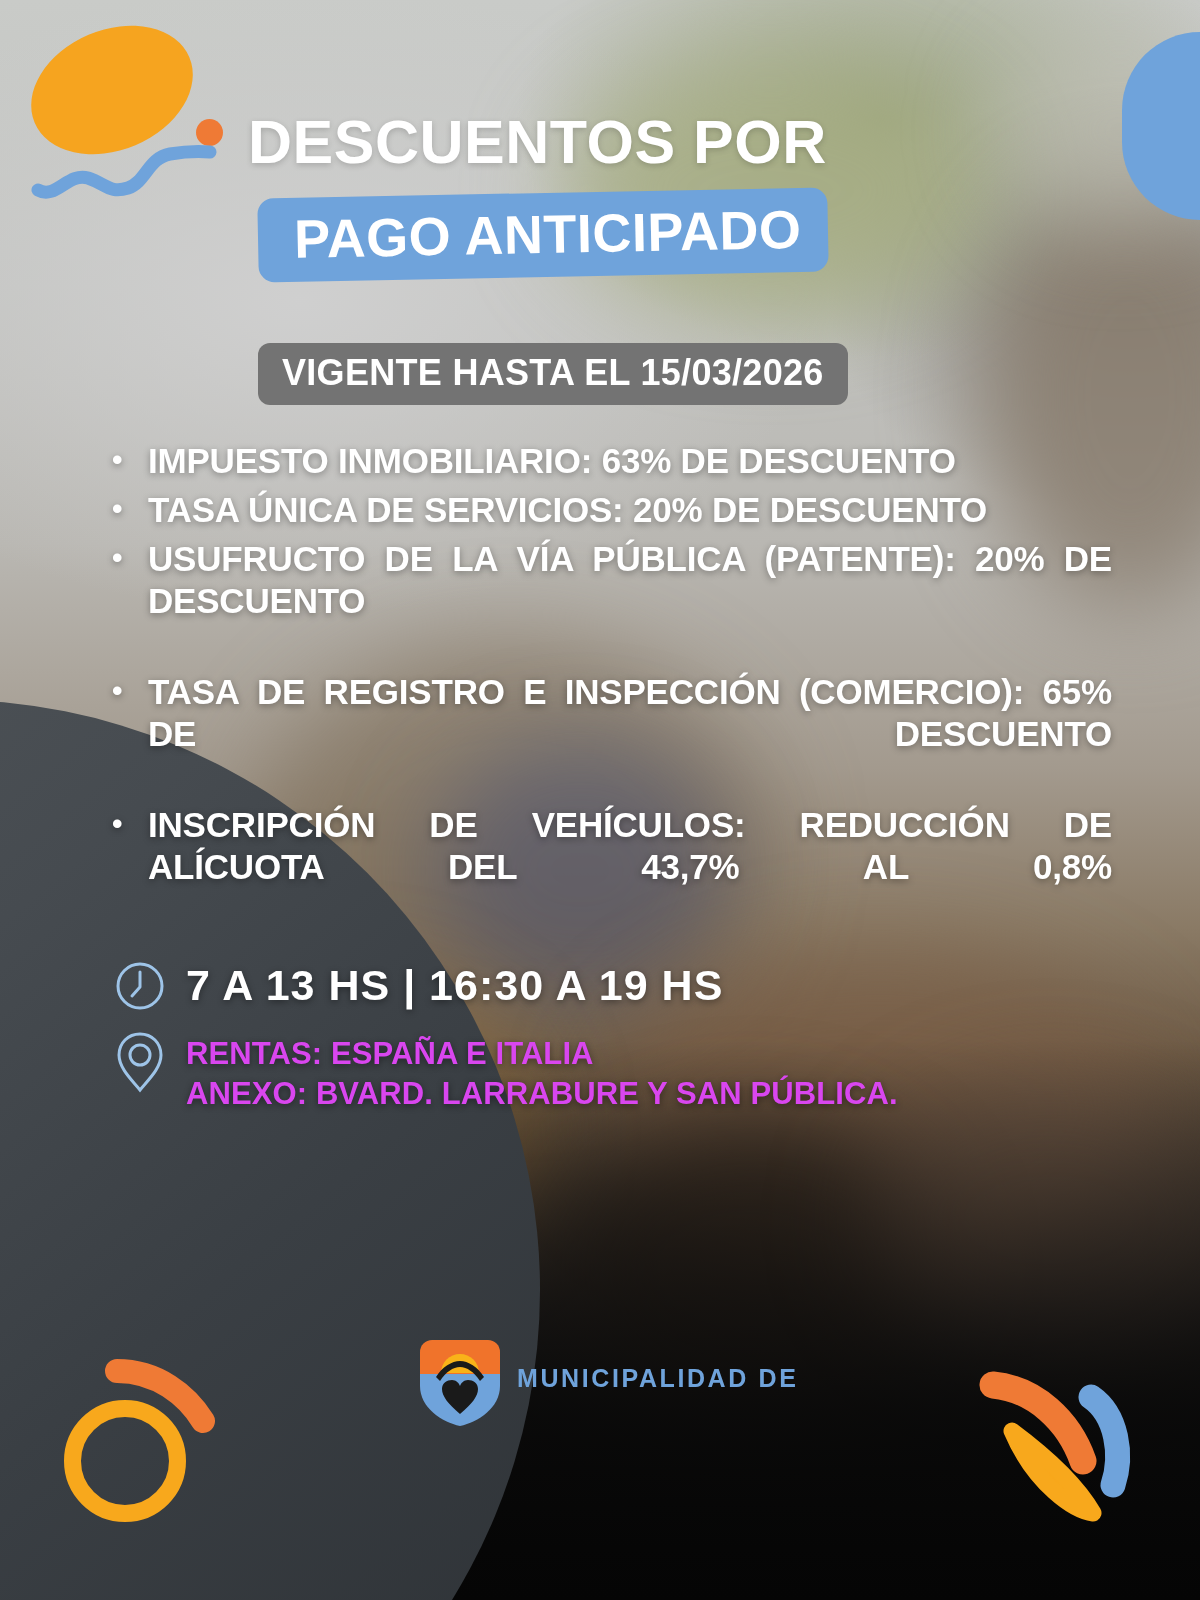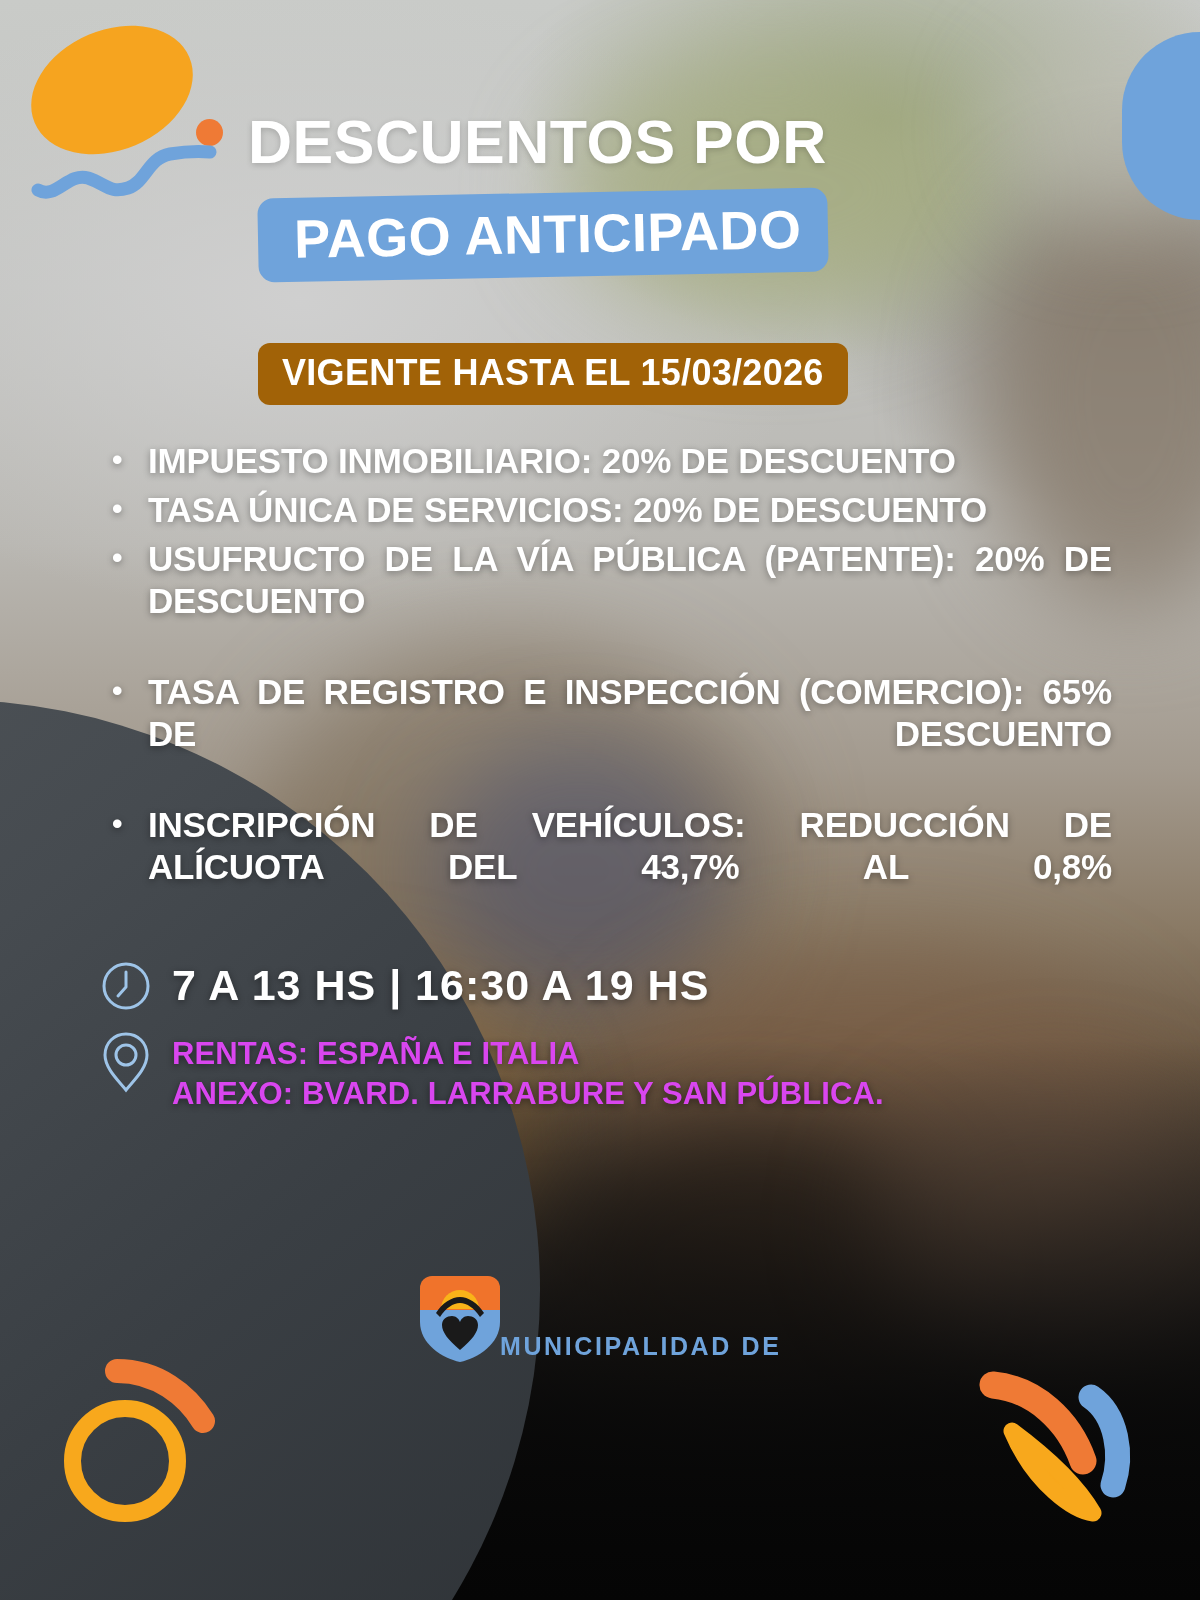--- a/index.html
+++ b/index.html
@@ -112,21 +112,21 @@
     font-size:54px;
     font-weight:bold;
     color:#ffffff;
     letter-spacing:.5px;
     line-height:1;
     white-space:nowrap;
   }
 
   .badge{
     position:absolute; left:258px; top:343px;
-    background:#a16207;
+    background:#737373;
     border-radius:12px;
     padding:11px 24px 13px 24px;
     font-size:36px;
     font-weight:bold;
     color:#ffffff;
     letter-spacing:.3px;
     line-height:1.05;
     white-space:nowrap;
   }
 
@@ -157,21 +157,21 @@
     flex:1 1 auto;
     text-align:justify;
     text-justify:inter-word;
   }
   .li .txt::after{ content:""; display:inline-block; width:100%; }
   .li.nojust .txt{ text-align:left; }
   .li.nojust .txt::after{ display:none; }
 
   
   .info{
-    position:absolute; left:100px; top:958px;
+    position:absolute; left:114px; top:958px;
     width:960px;
   }
   .info-row{ display:flex; align-items:flex-start; margin-bottom:12px; }
   .info-icon{ flex:0 0 auto; width:72px; padding-top:2px; }
   .info-hours{
     color:#ffffff;
     font-size:43px;
     font-weight:bold;
     letter-spacing:1px;
     line-height:1.1;
@@ -183,22 +183,22 @@
     font-size:31px;
     font-weight:600;
     line-height:1.28;
     letter-spacing:.1px;
     text-shadow:0 2px 7px rgba(0,0,0,.45);
     padding-top:6px;
   }
 
   
   .logo{
-    position:absolute; left:420px; top:1270px;
-    display:flex; align-items:flex-end; 
+    position:absolute; left:420px; top:1334px;
+    display:flex; align-items:center; gap:17px;
   }
   .logo-text{ display:flex; flex-direction:column; line-height:1; }
   .logo-top{
     color:#6FA3DB;
     font-size:25px;
     font-weight:bold;
     letter-spacing:2.6px;
     margin-bottom:3px;
   }
   .logo-bottom{
@@ -250,21 +250,21 @@
     <div class="subtitle-wrap">
       <div class="subtitle">PAGO ANTICIPADO</div>
     </div>
 
     <div class="badge">VIGENTE HASTA EL 15/03/2026</div>
 
     <div class="list">
 
       <div class="li nojust">
         <span class="bull">•</span>
-        <span class="txt">IMPUESTO INMOBILIARIO: 20% DE DESCUENTO</span>
+        <span class="txt">IMPUESTO INMOBILIARIO: 63% DE DESCUENTO</span>
       </div>
 
       <div class="li nojust">
         <span class="bull">•</span>
         <span class="txt">TASA ÚNICA DE SERVICIOS: 20% DE DESCUENTO</span>
       </div>
 
       <div class="li">
         <span class="bull">•</span>
         <span class="txt">USUFRUCTO DE LA VÍA PÚBLICA (PATENTE): 20% DE DESCUENTO</span>

